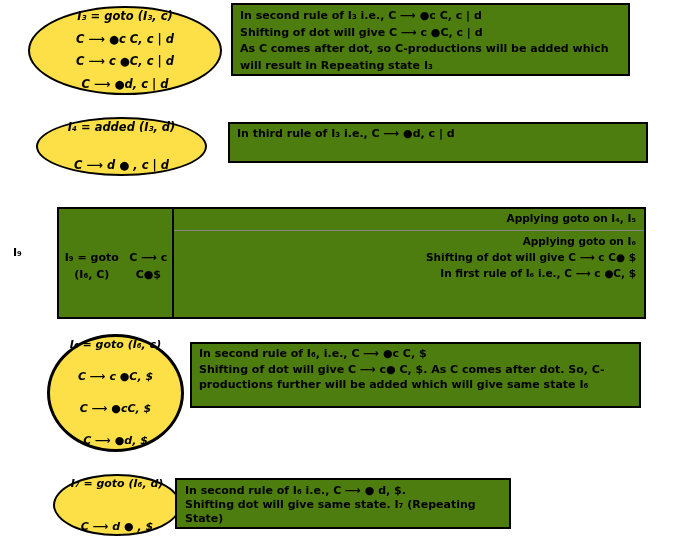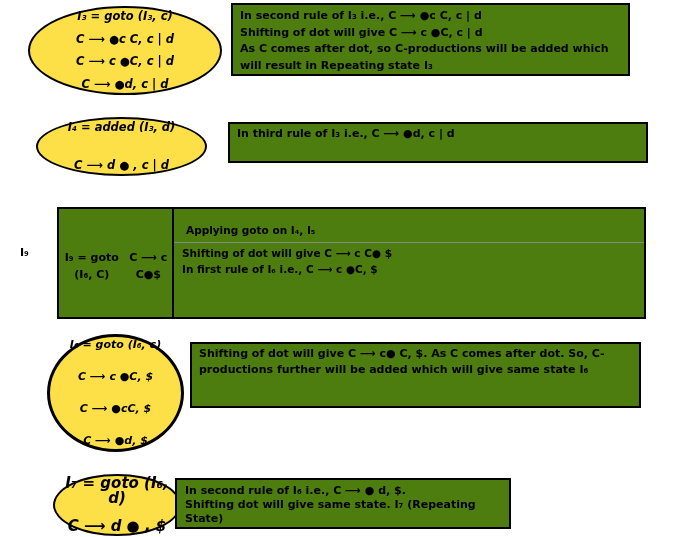--- a/index.html
+++ b/index.html
@@ -30,40 +30,40 @@
   .e1 div { font-size:11.5px; line-height:17px; }
   .b1 { left:231px; top:3px; width:399px; height:73px; padding:3px 7px; }
 
   
   .e2 { left:36px; top:117px; width:171px; height:59px; }
   .e2 div { font-size:11.5px; line-height:17px; }
   .b2 { left:228px; top:122px; width:420px; height:41px; padding:2px 7px;
         display:flex; justify-content:space-between; }
 
   
-  .lbl9 { left:20px; top:246px; font-size:11px; }
+  .lbl9 { left:13px; top:246px; font-size:11px; }
   .b3 { left:57px; top:207px; width:589px; height:112px; display:flex; }
   .b3-left { width:115px; border-right:2px solid #000; display:flex;
              flex-direction:row; align-items:center; padding-top:6px; }
   .b3-left div { font-size:11px; line-height:17px; text-align:center; }
-  .b3-right { flex:1; padding-top:15px; font-size:10.5px; line-height:13px; }
+  .b3-right { flex:1; padding-top:3px; font-size:10.5px; line-height:13px;text-align:right; }
   .b3-right p { padding:0 8px; }
   .p-ind { padding-left:12px !important; }
   .divider { border-top:1.5px solid #888; margin:5px 0 4px 0; }
   .mt3 { margin-top:3px; }
 
   
   .e4 { left:47px; top:334px; width:137px; height:118px; border-width:3px; }
   .e4 div { font-size:11px; line-height:16px; }
   .b4 { left:190px; top:342px; width:451px; height:66px; padding:2px 7px;
         font-size:11px; line-height:15.5px; }
 
   
   .e5 { left:53px; top:474px; width:128px; height:62px; }
-  .e5 div { font-size:15px; line-height:15px; }
+  .e5 div { font-size:11px; line-height:15px; }
   .b5 { left:175px; top:478px; width:336px; height:51px; padding:4px 8px;
         display:flex; flex-direction:column; justify-content:space-between;
         font-size:11px; line-height:14px; }
 </style>
 </head>
 <body>
 
 <div class="canvas">
 
   <div class="abs ellipse e1">
@@ -88,32 +88,34 @@
 
   <div class="abs lbl9">I₉</div>
   <div class="abs rect b3">
     <div class="b3-left">
       <div>I₉ = goto (I₆, C)</div>
       <div>C ⟶ c C●$</div>
     </div>
     <div class="b3-right">
       <p class="p-ind">Applying goto on I₄, I₅</p>
       <div class="divider"></div>
+      <p class="p-ind">Applying goto on I₆</p>
       <p class="mt3">Shifting of dot will give C ⟶ c C● $</p>
       <p class="mt3">In first rule of I₆ i.e., C ⟶ c ●C, $</p>
     </div>
   </div>
 
   <div class="abs ellipse e4">
     <div>I₆ = goto (I₆, c)</div>
     <div>C ⟶ c ●C, $</div>
     <div>C ⟶ ●cC, $</div>
     <div>C ⟶ ●d, $</div>
   </div>
   <div class="abs rect b4">
+    <div>In second rule of I₆, i.e., C ⟶ ●c C, $</div>
     <div style="display:inline">Shifting of dot will give C ⟶ c● C, $. As C comes after dot. So, C-productions further will be added which will give same state I₆</div>
   </div>
 
   <div class="abs ellipse e5">
     <div>I₇ = goto (I₆, d)</div>
     <div>C ⟶ d ● , $</div>
   </div>
   <div class="abs rect b5">
     <div>In second rule of I₆ i.e., C ⟶ ● d, $.</div>
     <div>Shifting dot will give same state. I₇ (Repeating State)</div>

